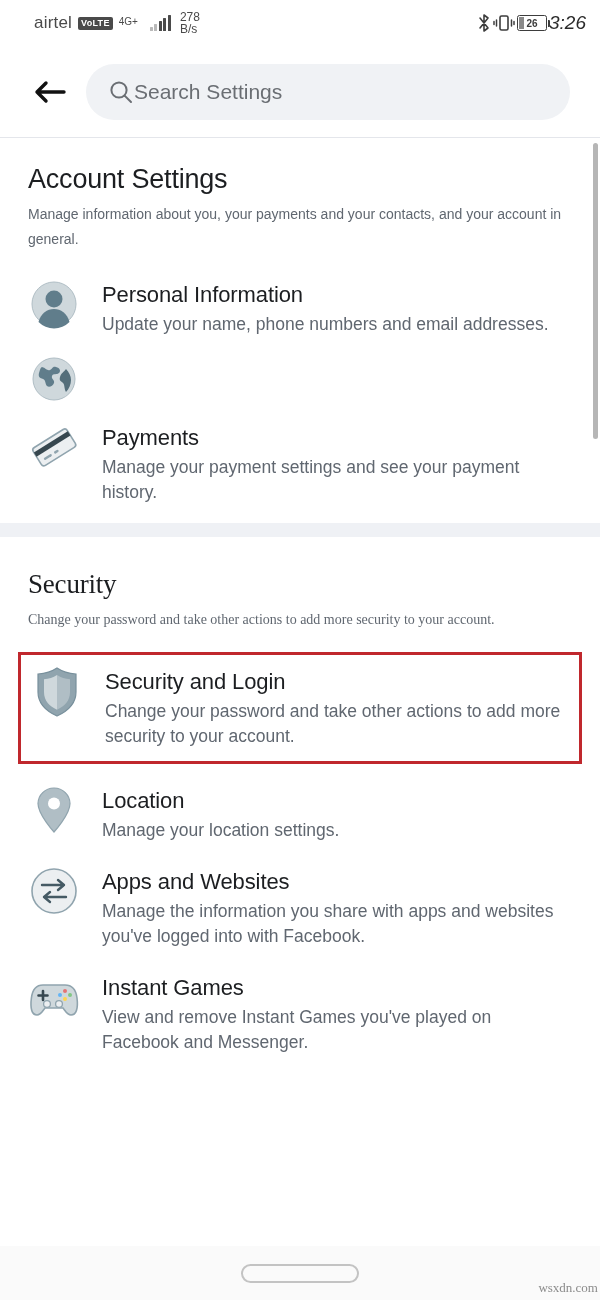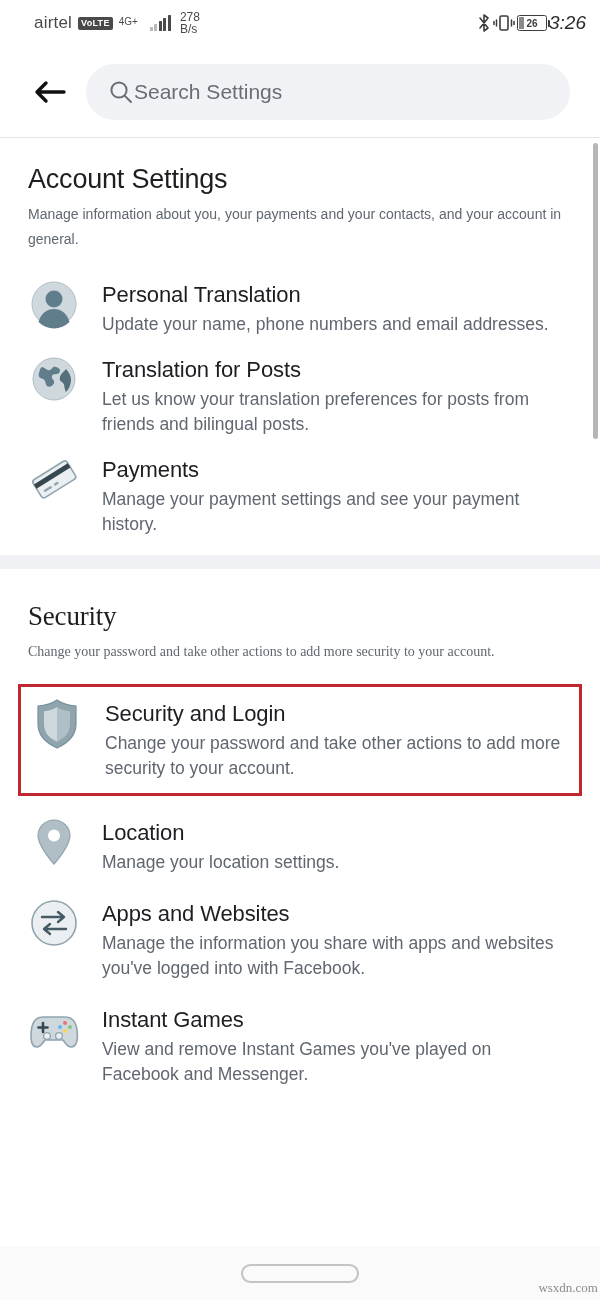--- a/index.html
+++ b/index.html
@@ -174,36 +174,32 @@
 
     <div class="row">
       <span class="glyph">
         <svg width="52" height="52" viewBox="0 0 52 52">
           <circle cx="26" cy="26" r="22" fill="#cfd8dc" stroke="#b0bec5" stroke-width="1"></circle>
           <circle cx="26" cy="21" r="8.5" fill="#607d8b"></circle>
           <path d="M10.5 44c2.5-9 8.6-13 15.5-13s13 4 15.5 13a22 22 0 0 1-31 0z" fill="#607d8b"></path>
         </svg>
       </span>
       <span class="txt">
-        <span class="row-title" style="display:block">Personal Translation</span>
+        <span class="row-title" style="display:block">Personal Information</span>
         <span class="row-desc" style="display:block">Update your name, phone numbers and email addresses.</span>
       </span>
     </div>
 
     <div class="row">
       <span class="glyph">
         <svg width="52" height="52" viewBox="0 0 52 52">
           <circle cx="26" cy="26" r="21" fill="#cfd8dc" stroke="#b0bec5" stroke-width="1"></circle>
           <path d="M14 14c4 1 5 4 8 3s2-4 6-3 5 4 3 6-6 0-7 3 3 4 2 7-5 5-7 3-1-6-4-7-5-2-4-6 2-6 3-6z" fill="#607d8b"></path>
           <path d="M38 16c3 3 5 7 5 11s-2 9-5 12c-2-3-1-7-3-9s-4-2-3-6 4-5 6-8z" fill="#546e7a"></path>
         </svg>
-      </span>
-      <span class="txt">
-        <span class="row-title" style="display:block">Translation for Posts</span>
-        <span class="row-desc" style="display:block">Let us know your translation preferences for posts from friends and bilingual posts.</span>
       </span>
     </div>
 
     <div class="row">
       <span class="glyph">
         <svg width="52" height="52" viewBox="0 0 52 52">
           <g transform="rotate(-32 26 26)">
             <rect x="6" y="16" width="40" height="21" rx="3" fill="#eceff1" stroke="#90a4ae" stroke-width="1.6"></rect>
             <rect x="6" y="20" width="40" height="5" fill="#37474f"></rect>
             <rect x="11" y="30" width="9" height="2.4" rx="1.2" fill="#90a4ae"></rect>

